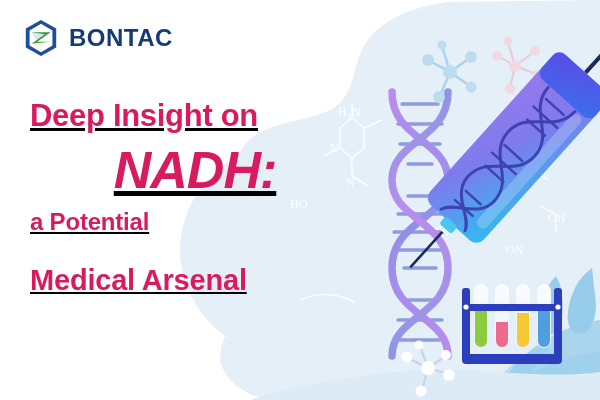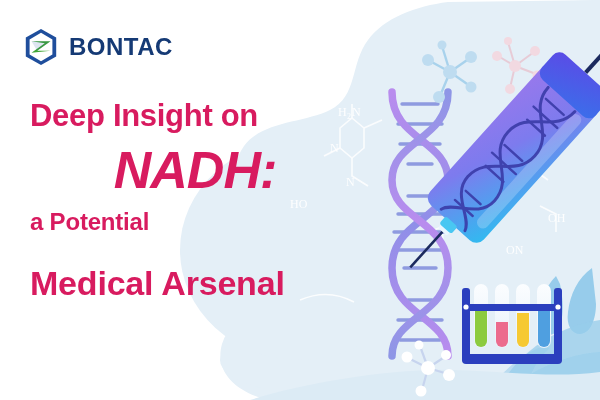--- a/index.html
+++ b/index.html
@@ -1,31 +1,31 @@
 <!DOCTYPE html>
 <html><head>
 <meta charset="utf-8">
 <style>
   html,body{margin:0;padding:0;background:#fff;}
   body{width:600px;height:400px;overflow:hidden;font-family:"Liberation Sans",sans-serif;}
   #banner{position:relative;width:600px;height:400px;overflow:hidden;background:#ffffff;}
   #bg-svg,#art-svg{position:absolute;left:0;top:0;width:600px;height:400px;}
   
-  #logo{position:absolute;left:22px;top:28px;display:flex;align-items:center;gap:9px;}
+  #logo{position:absolute;left:22px;top:19px;display:flex;align-items:center;gap:9px;}
   #logo-mark{width:38px;height:38px;display:block;}
   #logo-word{font-family:"Liberation Sans",sans-serif;font-weight:bold;font-size:24px;
     letter-spacing:.5px;color:#153A75;line-height:1;position:relative;}
   
-  #headline{position:absolute;left:30px;top:100px;width:330px;}
+  #headline{position:absolute;left:30px;top:100px;width:330px;text-decoration:underline;}
   .hl{color:#D81B5F;font-family:"Liberation Sans",sans-serif;font-weight:bold;
       line-height:1.0;white-space:nowrap;}
   .hl-1{font-size:31px;letter-spacing:-.3px;margin-bottom:13px;}
   .hl-2{font-size:52px;font-style:italic;letter-spacing:-1px;margin-bottom:14px;text-align:center;}
   .hl-3{font-size:24px;letter-spacing:-.2px;margin-bottom:13px;}
-  .hl-4{font-size:34px;letter-spacing:-.2px;margin-top:32px;}
+  .hl-4{font-size:29px;letter-spacing:-.2px;margin-top:32px;}
 </style>
 </head>
 <body>
 
 <div id="banner">
 
   <svg id="bg-svg" viewBox="0 0 600 400">
     <defs>
       <linearGradient id="gWaveR" x1="0" y1="0" x2="1" y2="1">
         <stop offset="0" stop-color="#A8D5F0"></stop>

